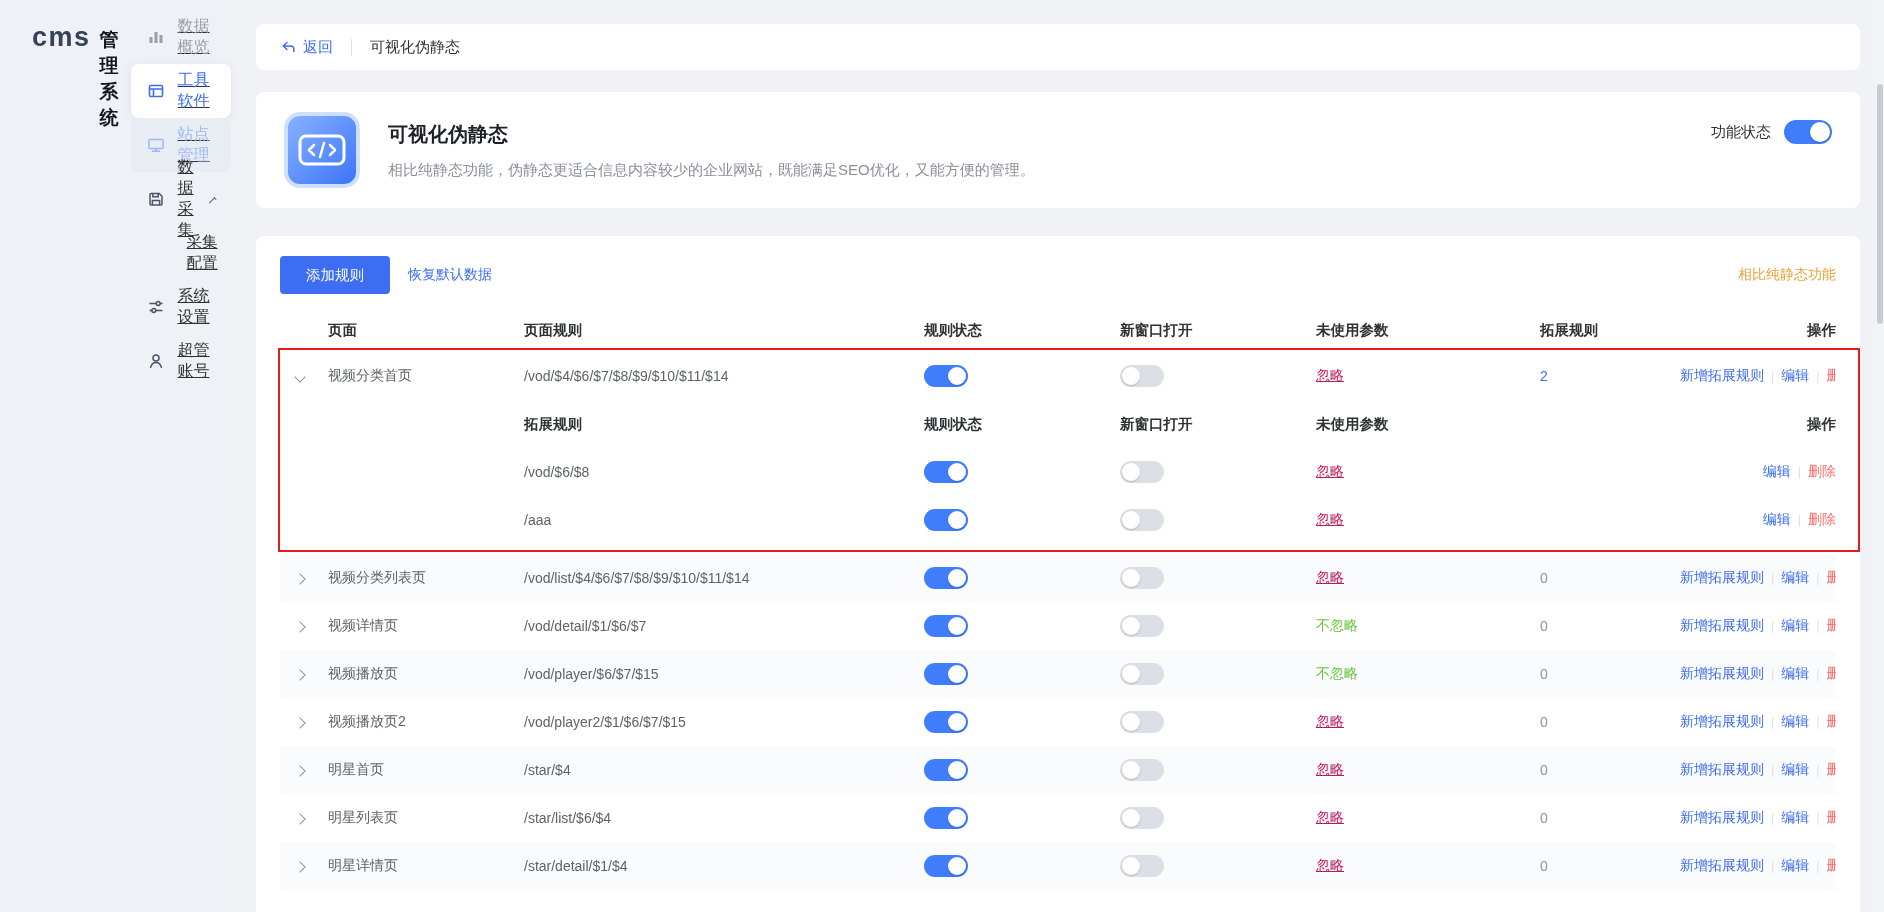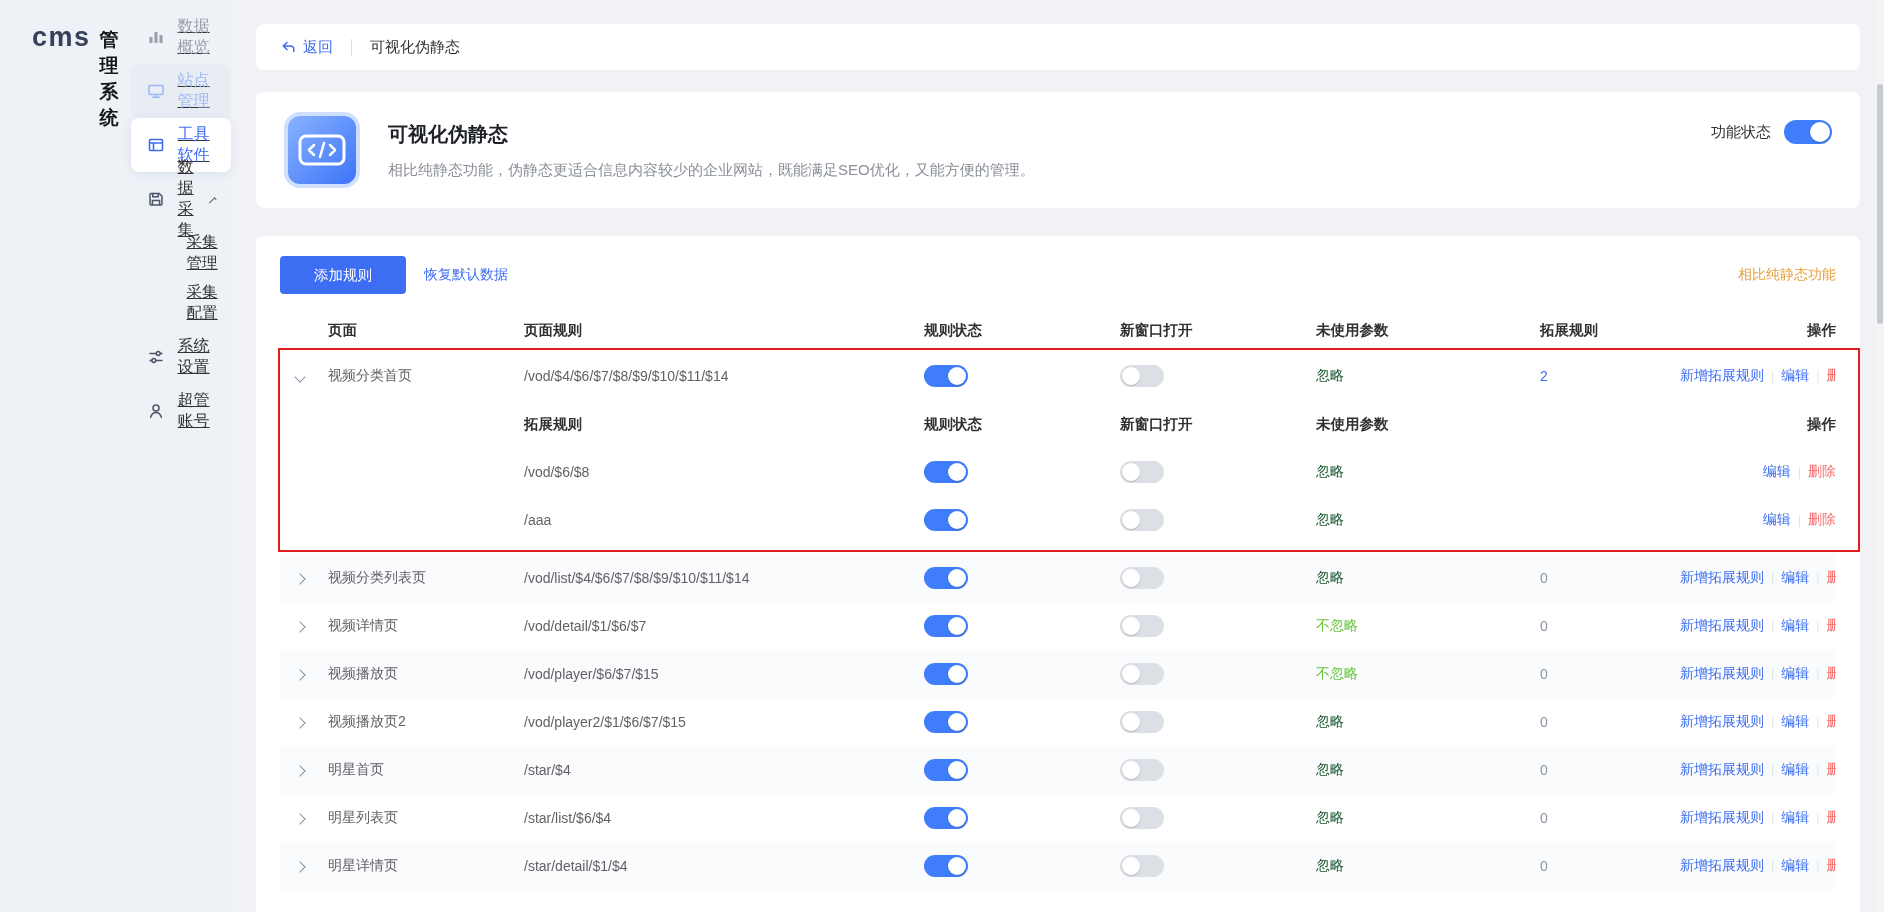--- a/index.html
+++ b/index.html
@@ -38,36 +38,36 @@
   .page-title { font-size:15px; color:#303133; }
 
   .info-card { margin-top:22px; display:flex; align-items:center; padding:20px 28px; gap:28px; }
   .feature-icon { width:76px; height:76px; flex-shrink:0; }
   .feature-title { font-size:20px; font-weight:bold; color:#1f2329; margin-bottom:13px; }
   .feature-desc { font-size:15px; color:#8a8f99; }
   .feature-status { margin-left:auto; align-self:flex-start; padding-top:8px; display:flex; align-items:center; gap:13px; font-size:15px; color:#303133; white-space:nowrap; }
 
   .table-card { margin-top:28px; padding:16px 24px 40px; min-height:650px; }
   .toolbar { display:flex; align-items:center; gap:18px; padding:4px 0 14px; }
-  .btn-primary { background:#3d6df2; color:#fff; border:none; border-radius:4px; height:38px; padding:0 34px; font-size:14.5px; cursor:pointer; font-family:inherit; }
+  .btn-primary { background:#3d6df2; color:#fff; border:none; border-radius:4px; height:38px; padding:0 26px; font-size:14.5px; cursor:pointer; font-family:inherit; }
   .spacer { flex:1; }
   .link-blue { color:#3d6df2; cursor:pointer; font-size:14px; }
   .link-red { color:#f56c6c; cursor:pointer; font-size:14px; }
   .link-orange { color:#e6a23c; cursor:pointer; font-size:14px; }
 
   .trow { display:grid; grid-template-columns:48px 196px 400px 196px 196px 224px 140px minmax(120px,1fr); align-items:center; min-height:48px; font-size:14px; color:#606266; }
   .thead { min-height:44px; }
   .th, .thead .cell { font-weight:bold; color:#303133; font-size:14.5px; }
   .striped { background:#fafbfc; }
   .subhead .cell { font-weight:bold; color:#303133; }
   .cell { padding-right:10px; white-space:nowrap; overflow:hidden; }
   .c-center { text-align:left; padding-left:16px; }
   .c-actions { text-align:right; padding-right:0; }
   .sep { color:#dfe3ea; margin:0 7px; font-size:12.5px; }
-  .txt-red { color:#14532d; } .txt-green { color:#67c23a; } .txt-blue { color:#3d6df2; } .txt-gray { color:#8a94a6; }
+  .txt-red { color:#be185d;text-decoration:underline; } .txt-green { color:#67c23a; } .txt-blue { color:#3d6df2; } .txt-gray { color:#8a94a6; }
   .ext-count { cursor:pointer; }
 
   .chev { display:inline-block; width:8px; height:8px; border-right:1.6px solid #8a94a6; border-bottom:1.6px solid #8a94a6; transform:rotate(-45deg); cursor:pointer; }
   .chev.down { transform:rotate(45deg); }
 
   .toggle { display:inline-block; width:44px; height:22px; border-radius:11px; background:#dcdfe6; position:relative; vertical-align:middle; cursor:pointer; }
   .toggle .knob { position:absolute; top:2px; left:2px; width:18px; height:18px; border-radius:50%; background:#fff; box-shadow:0 1px 2px rgba(0,0,0,.18); }
   .toggle.on { background:#3f7dfb; }
   .toggle.on .knob { left:auto; right:2px; }
   .toggle.big { width:48px; height:24px; border-radius:12px; }
@@ -96,52 +96,51 @@
           <svg viewBox="0 0 18 18" width="18" height="18">
               <rect x="2.5" y="9" width="3" height="6" rx="0.6" fill="currentColor"></rect>
               <rect x="7.5" y="4" width="3" height="11" rx="0.6" fill="currentColor"></rect>
               <rect x="12.5" y="7" width="3" height="8" rx="0.6" fill="currentColor"></rect>
             </svg>
         </span>
         <span class="mi-label">数据概览</span>
       </div>
 
 
+      <div class="mi active">
+        <span class="mi-icon">
+          <svg viewBox="0 0 18 18" width="18" height="18">
+              <rect x="2.5" y="3.5" width="13" height="11" rx="1.2" fill="none" stroke="currentColor" stroke-width="1.6"></rect>
+              <path d="M2.5 7h13M6.5 7v7.5" fill="none" stroke="currentColor" stroke-width="1.6"></path>
+            </svg>
+        </span>
+        <span class="mi-label">工具软件</span>
+      </div>
+
       <div class="mi dim">
         <span class="mi-icon">
           <svg viewBox="0 0 18 18" width="18" height="18">
               <rect x="2" y="3.5" width="14" height="9" rx="1" fill="none" stroke="currentColor" stroke-width="1.6"></rect>
               <path d="M9 12.5v2.5M5.5 15.2h7" fill="none" stroke="currentColor" stroke-width="1.6" stroke-linecap="round"></path>
             </svg>
         </span>
         <span class="mi-label">站点管理</span>
       </div>
 
-      <div class="mi active">
-        <span class="mi-icon">
-          <svg viewBox="0 0 18 18" width="18" height="18">
-              <rect x="2.5" y="3.5" width="13" height="11" rx="1.2" fill="none" stroke="currentColor" stroke-width="1.6"></rect>
-              <path d="M2.5 7h13M6.5 7v7.5" fill="none" stroke="currentColor" stroke-width="1.6"></path>
-            </svg>
-        </span>
-        <span class="mi-label">工具软件</span>
-      </div>
-
       <div class="mi">
         <span class="mi-icon">
           <svg viewBox="0 0 18 18" width="18" height="18">
               <path d="M3 4.5a1 1 0 0 1 1-1h8.3L15 6.2V14a1 1 0 0 1-1 1H4a1 1 0 0 1-1-1z" fill="none" stroke="currentColor" stroke-width="1.5"></path>
               <path d="M5.8 3.6v3.2h5.4V3.6M5.4 15v-4.4h7.2V15" fill="none" stroke="currentColor" stroke-width="1.5"></path>
             </svg>
         </span>
         <span class="mi-label">数据采集</span>
         <span class="chev-up"></span>
       </div>
       <div class="submenu">
-        <div class="smi">采集管理</div>
         <div class="smi">采集配置</div>
       </div>
 
       <div class="mi">
         <span class="mi-icon">
           <svg viewBox="0 0 18 18" width="18" height="18">
               <path d="M2.5 5.5h13M2.5 12.5h13" fill="none" stroke="currentColor" stroke-width="1.5"></path>
               <circle cx="11.2" cy="5.5" r="1.9" fill="#eef1f6" stroke="currentColor" stroke-width="1.5"></circle>
               <circle cx="6.8" cy="12.5" r="1.9" fill="#eef1f6" stroke="currentColor" stroke-width="1.5"></circle>
             </svg>

